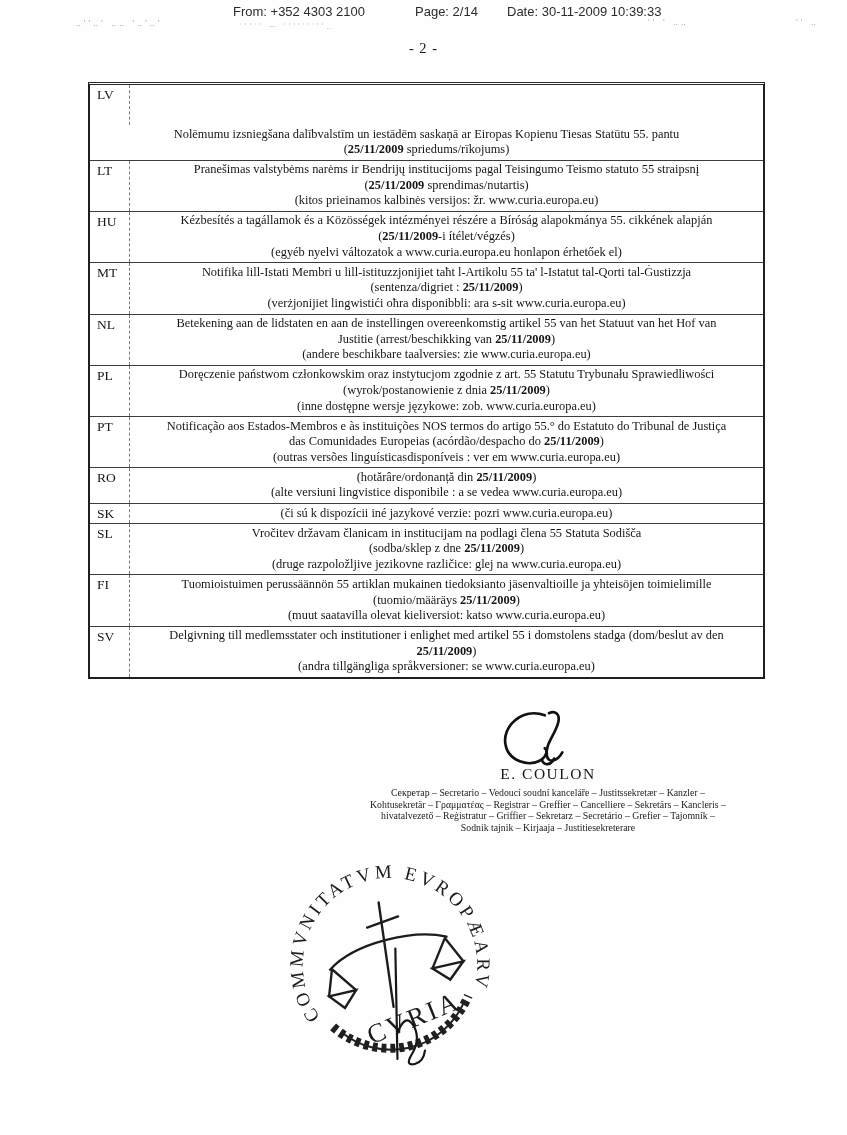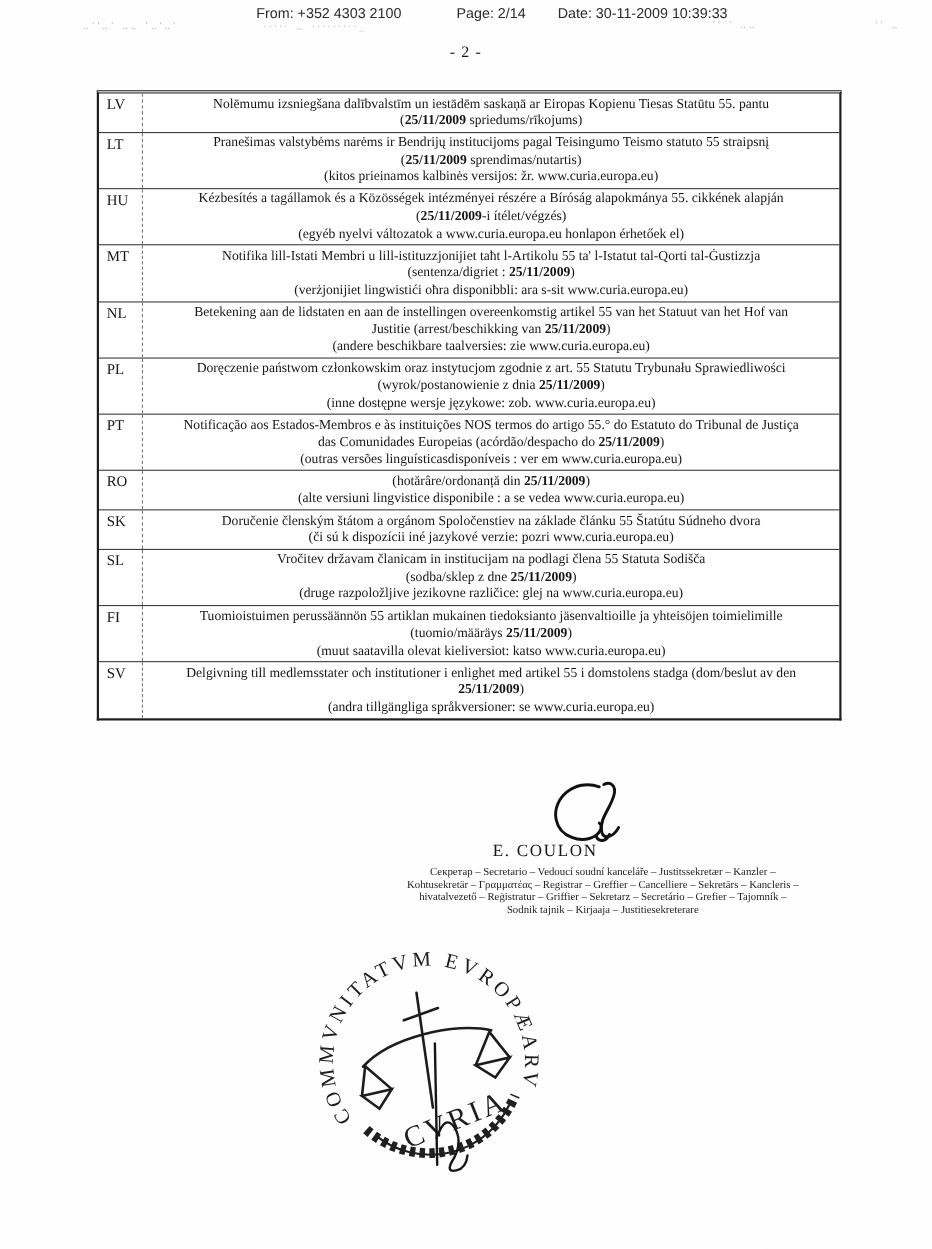--- a/index.html
+++ b/index.html
@@ -36,39 +36,39 @@
 
   
   .doc-table {
     position:absolute; left:88px; top:82px; width:677px;
     border:2px solid #1f1f1f;
     border-top:3px double #2a2a2a;
     box-sizing:border-box;
     background:#fff;
   }
   .row { display:flex; border-top:1.5px solid #3c3c3c; }
-  .row:first-child { border-top:none; }
+  .row:first-child { border-top:none;flex-direction:column; }
   .code {
     width:40px; flex:0 0 40px;
     border-right:1px dashed #7a7a7a;
     font-size:13.5px; padding:2px 0 0 7px;
     box-sizing:border-box;
   }
   .content {
     flex:1; text-align:center;
     font-size:12.4px; line-height:15.6px;
     padding:1.5px 6px 2px; box-sizing:border-box;
   }
   .cl { display:block; }
 
   
   .sig-flourish { position:absolute; left:482px; top:706px; }
   .sig-name {
     position:absolute; left:448px; top:765px; width:200px;
-    text-align:left; font-size:15.5px; letter-spacing:1.5px;
+    text-align:center; font-size:15.5px; letter-spacing:1.5px;
   }
   .sig-titles {
     position:absolute; left:270px; top:787px; width:556px;
     text-align:center; font-size:9.8px; line-height:11.6px; color:#222;
   }
 
   
   .seal { position:absolute; left:281px; top:856px; }
   .seal text { font-family:"Liberation Serif", serif; fill:#1c1c1c; }
   .seal .arc-t { font-size:19px; letter-spacing:3.5px; }
@@ -159,21 +159,20 @@
       <div class="code">RO</div>
       <div class="content">
         <span class="cl boldify">(hotărâre/ordonanță din <b>25/11/2009</b>)</span>
         <span class="cl boldify">(alte versiuni lingvistice disponibile : a se vedea www.curia.europa.eu)</span>
       </div>
     </div>
 
     <div class="row">
       <div class="code">SK</div>
       <div class="content">
-        <span class="cl boldify">Doručenie členským štátom a orgánom Spoločenstiev na základe článku 55 Štatútu Súdneho dvora</span>
         <span class="cl boldify">(či sú k dispozícii iné jazykové verzie: pozri www.curia.europa.eu)</span>
       </div>
     </div>
 
     <div class="row">
       <div class="code">SL</div>
       <div class="content">
         <span class="cl boldify">Vročitev državam članicam in institucijam na podlagi člena 55 Statuta Sodišča</span>
         <span class="cl boldify">(sodba/sklep z dne <b>25/11/2009</b>)</span>
         <span class="cl boldify">(druge razpoložljive jezikovne različice: glej na www.curia.europa.eu)</span>

